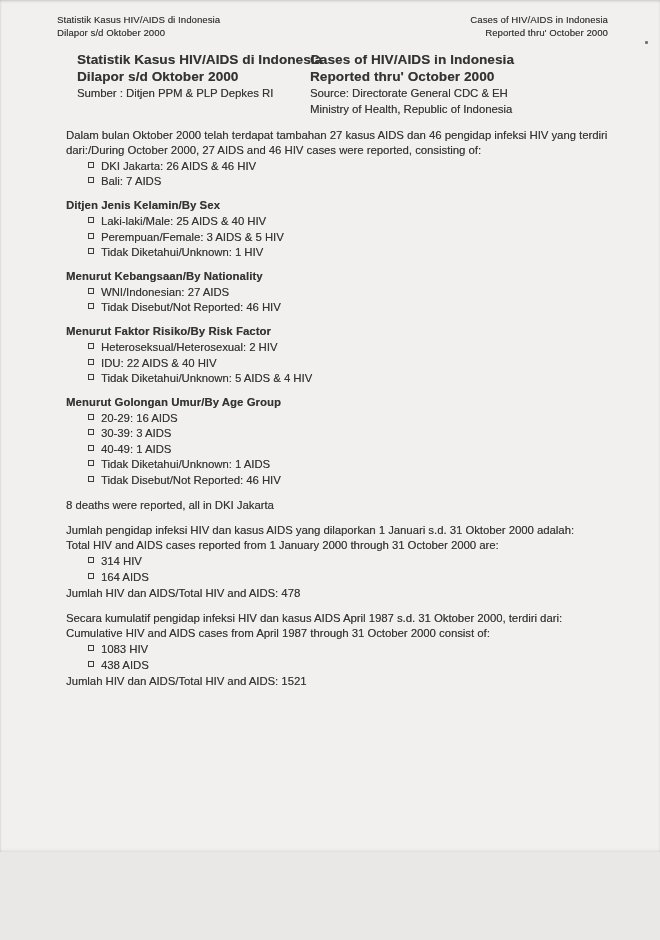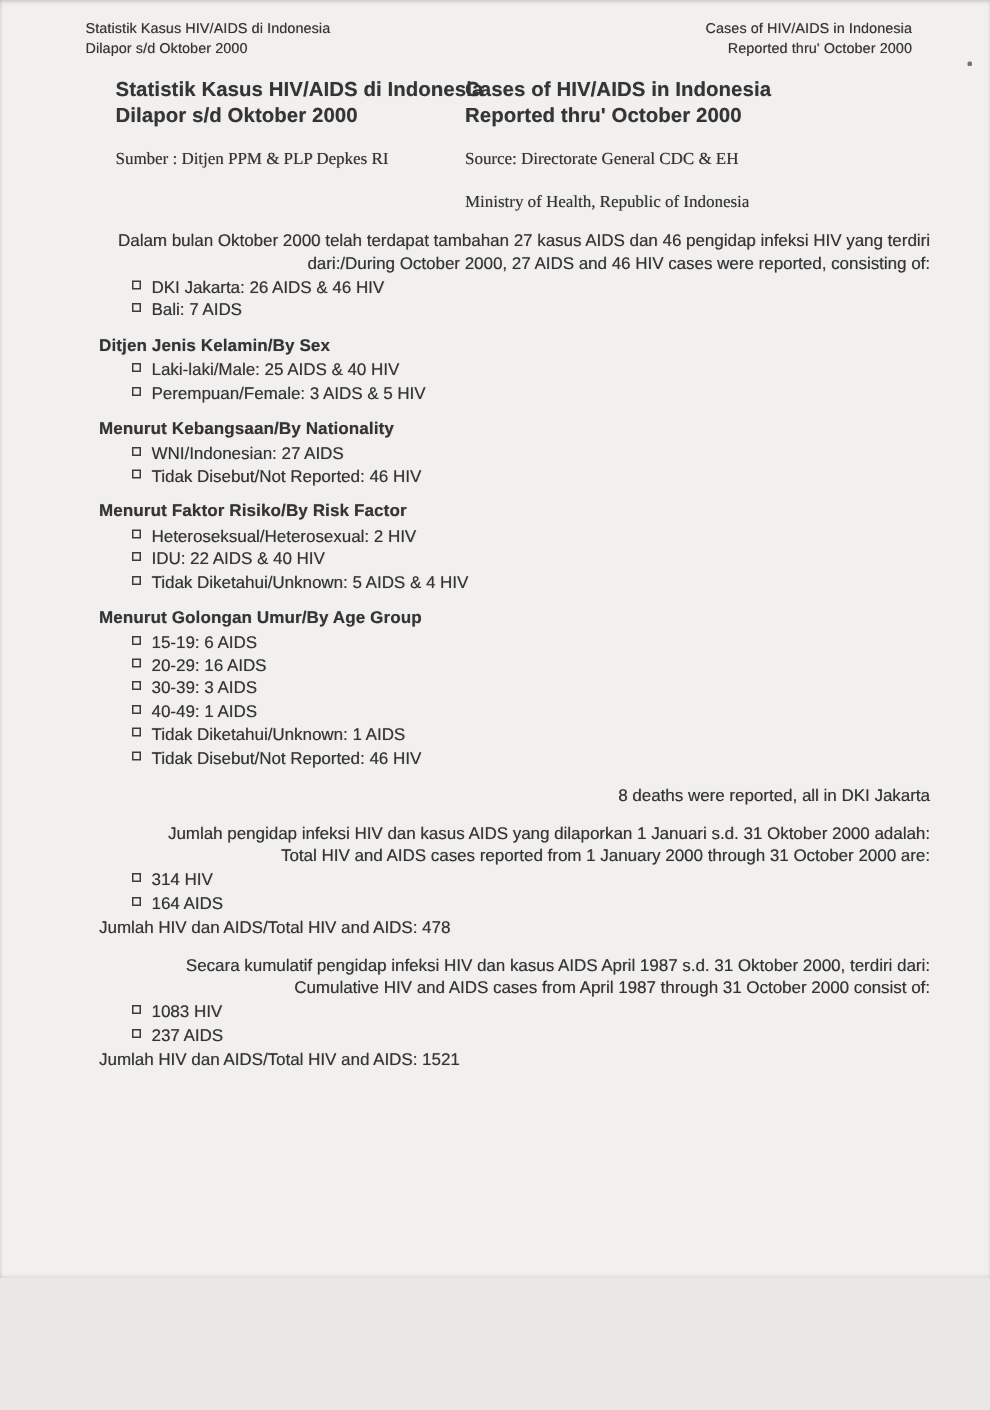--- a/index.html
+++ b/index.html
@@ -56,30 +56,29 @@
   .title-line {
     font-size: 13.5px;
     font-weight: 700;
     line-height: 16.5px;
     white-space: nowrap;
     letter-spacing: 0.1px;
   }
   .source-line {
     font-size: 11.3px;
     line-height: 14.5px;
-    margin-top: 14px;
-    white-space: nowrap;
-    font-family: Liberation Serif, serif;
+    margin-top: 1px;
+    white-space: nowrap;
   }
   .body-text {
     margin: 0 40px 0 66px;
     font-size: 11.3px;
     line-height: 15px;
   }
-  .para { margin-top: 10px; text-align: right; }
+  .para { margin-top: 10px; }
   .para.first { margin-top: 12px; }
   .para-line { white-space: nowrap; }
   .sec-heading {
     margin-top: 8px;
     font-weight: 700;
     line-height: 15.5px;
     white-space: nowrap;
     letter-spacing: 0.1px;
   }
   .bullets { margin-top: 1px; }
@@ -153,38 +152,38 @@
       </div>
       <div class="bullets">
         <div class="li"><span class="sq"></span><span>DKI Jakarta: 26 AIDS &amp; 46 HIV</span></div>
         <div class="li"><span class="sq"></span><span>Bali: 7 AIDS</span></div>
       </div>
 
       <div class="sec-heading">Ditjen Jenis Kelamin/By Sex</div>
       <div class="bullets">
         <div class="li"><span class="sq"></span><span>Laki-laki/Male: 25 AIDS &amp; 40 HIV</span></div>
         <div class="li"><span class="sq"></span><span>Perempuan/Female: 3 AIDS &amp; 5 HIV</span></div>
+        <div class="li"><span class="sq"></span><span>Tidak Diketahui/Unknown: 1 HIV</span></div>
       </div>
 
       <div class="sec-heading">Menurut Kebangsaan/By Nationality</div>
       <div class="bullets">
         <div class="li"><span class="sq"></span><span>WNI/Indonesian: 27 AIDS</span></div>
         <div class="li"><span class="sq"></span><span>Tidak Disebut/Not Reported: 46 HIV</span></div>
       </div>
 
       <div class="sec-heading">Menurut Faktor Risiko/By Risk Factor</div>
       <div class="bullets">
         <div class="li"><span class="sq"></span><span>Heteroseksual/Heterosexual: 2 HIV</span></div>
         <div class="li"><span class="sq"></span><span>IDU: 22 AIDS &amp; 40 HIV</span></div>
         <div class="li"><span class="sq"></span><span>Tidak Diketahui/Unknown: 5 AIDS &amp; 4 HIV</span></div>
       </div>
 
       <div class="sec-heading">Menurut Golongan Umur/By Age Group</div>
       <div class="bullets">
-        <div class="li"><span class="sq"></span><span>15-19: 6 AIDS</span></div>
         <div class="li"><span class="sq"></span><span>20-29: 16 AIDS</span></div>
         <div class="li"><span class="sq"></span><span>30-39: 3 AIDS</span></div>
         <div class="li"><span class="sq"></span><span>40-49: 1 AIDS</span></div>
         <div class="li"><span class="sq"></span><span>Tidak Diketahui/Unknown: 1 AIDS</span></div>
         <div class="li"><span class="sq"></span><span>Tidak Disebut/Not Reported: 46 HIV</span></div>
       </div>
 
       <div class="para">
         <div class="para-line">8 deaths were reported, all in DKI Jakarta</div>
       </div>
@@ -198,21 +197,21 @@
         <div class="li"><span class="sq"></span><span>164 AIDS</span></div>
       </div>
       <div class="total-line">Jumlah HIV dan AIDS/Total HIV and AIDS: 478</div>
 
       <div class="para">
         <div class="para-line">Secara kumulatif pengidap infeksi HIV dan kasus AIDS April 1987 s.d. 31 Oktober 2000, terdiri dari:</div>
         <div class="para-line">Cumulative HIV and AIDS cases from April 1987 through 31 October 2000 consist of:</div>
       </div>
       <div class="bullets">
         <div class="li"><span class="sq"></span><span>1083 HIV</span></div>
-        <div class="li"><span class="sq"></span><span>237 AIDS</span></div>
+        <div class="li"><span class="sq"></span><span>438 AIDS</span></div>
       </div>
       <div class="total-line">Jumlah HIV dan AIDS/Total HIV and AIDS: 1521</div>
 
     </div>
   </div>
 
   <div class="footer-left">Halaman 1</div>
   <div class="footer-right">Page 1</div>
 
 </div>

